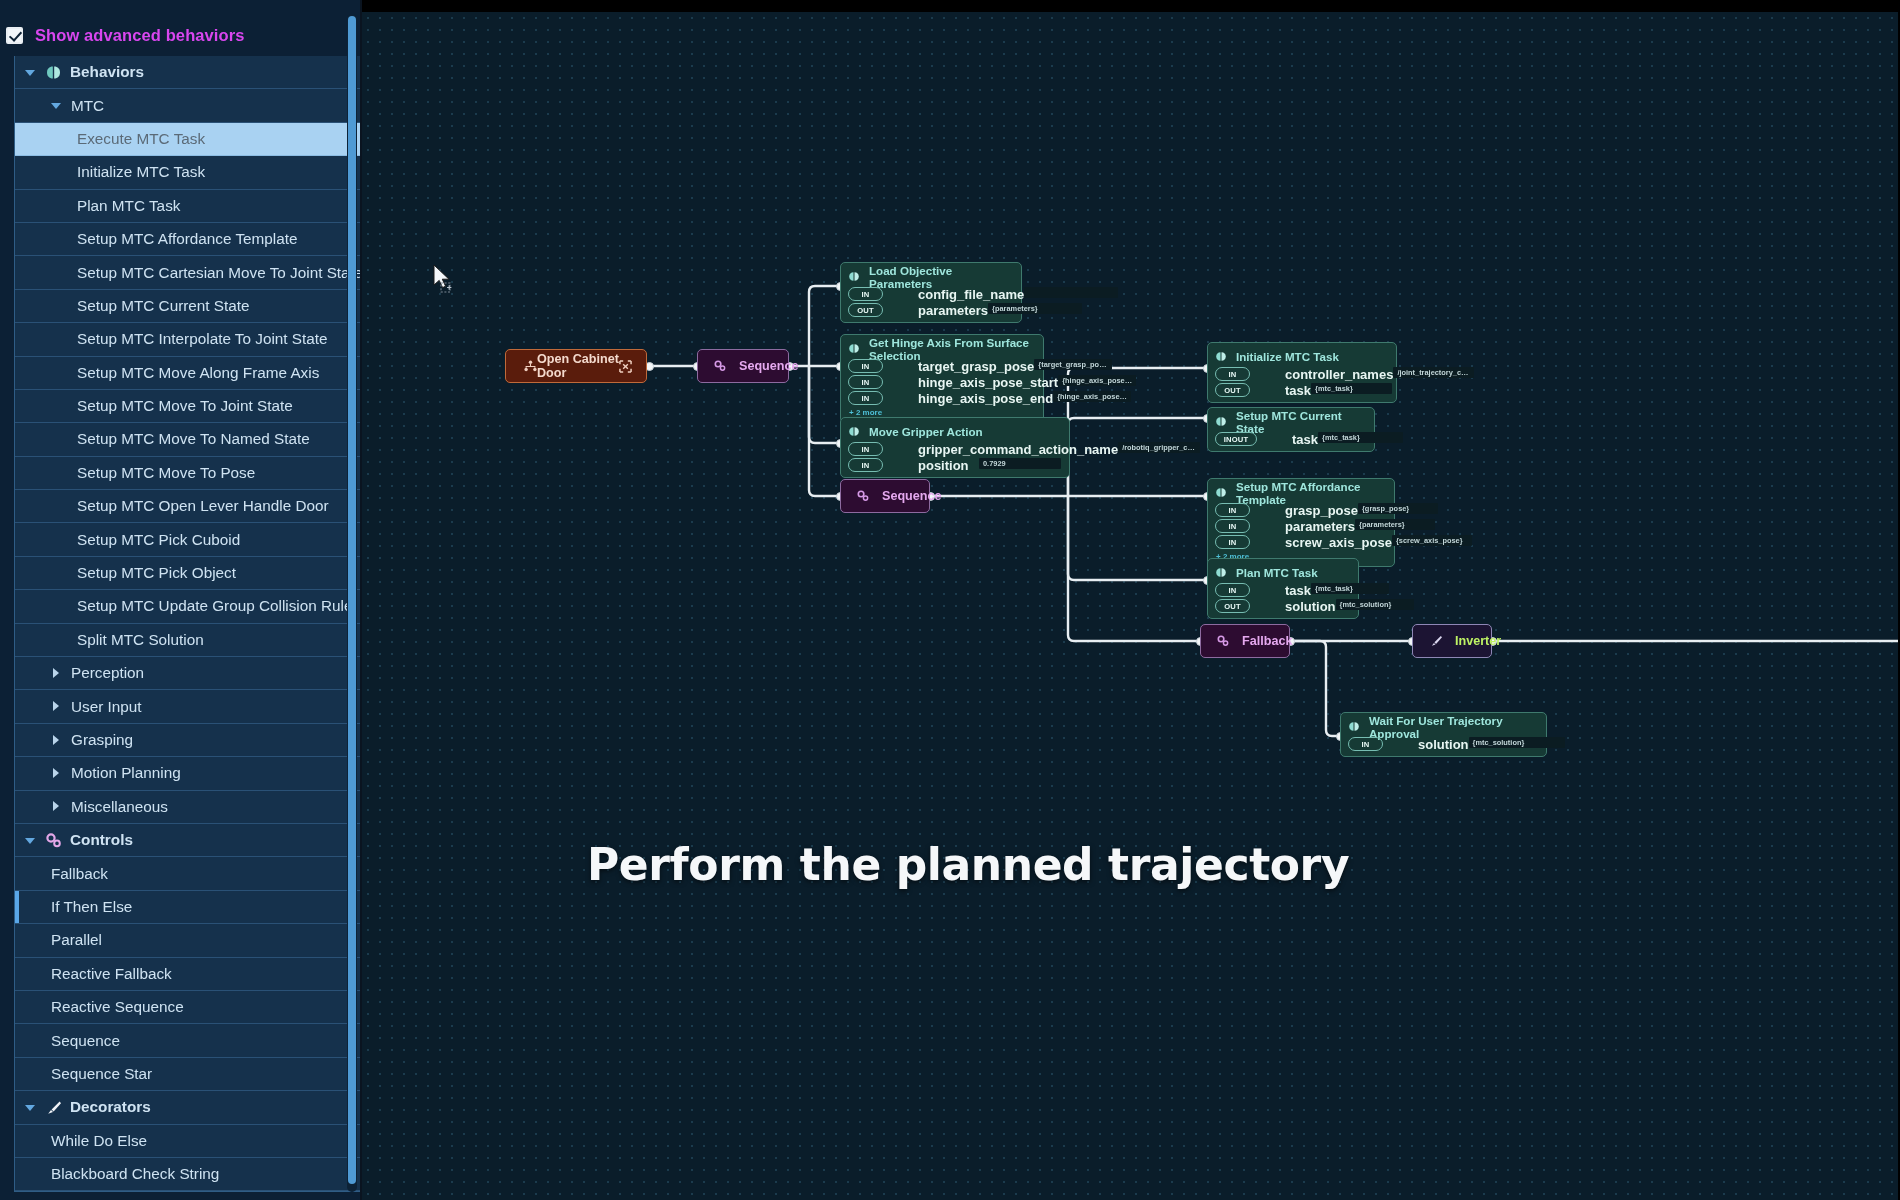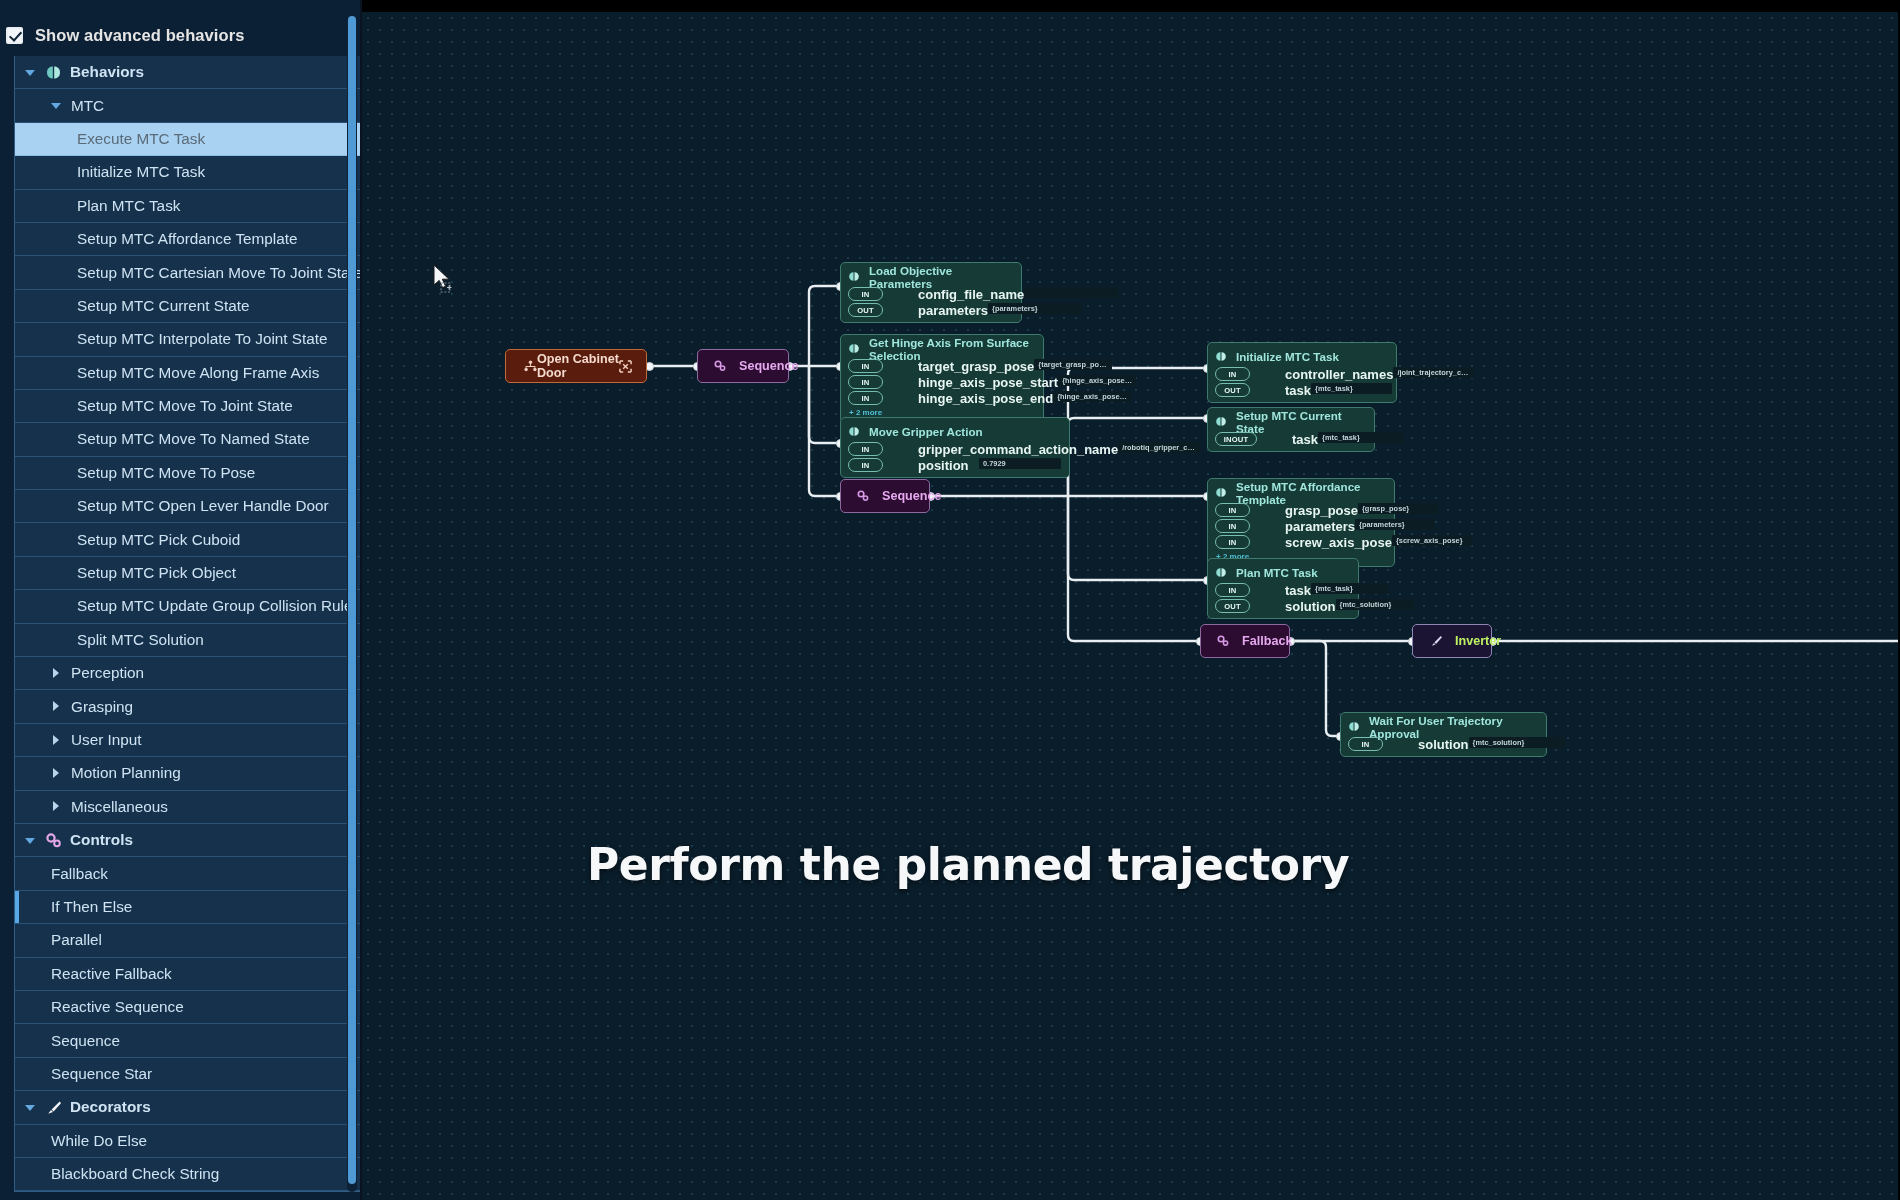--- a/index.html
+++ b/index.html
@@ -5,21 +5,21 @@
   html,body{margin:0;padding:0;background:#000;}
   body{width:1900px;height:1200px;overflow:hidden;font-family:"Liberation Sans",sans-serif;}
   #app{position:relative;width:1900px;height:1200px;background:#000;overflow:hidden;}
 
   
   #sidebar{position:absolute;left:0;top:0;width:436px;height:1200px;background:#0c2035;overflow:hidden;}
   #sidebar-inner{position:absolute;left:0;top:16px;width:408px;height:1184px;}
   .chk-row{display:flex;align-items:center;height:38px;padding-left:6px;}
   .chkbox{width:17px;height:17px;border:2px solid #e9eef3;background:#f2f6fa;border-radius:2px;position:relative;box-sizing:border-box;}
   .chkbox::after{content:"";position:absolute;left:4px;top:0px;width:5px;height:10px;border:solid #0d2135;border-width:0 2.4px 2.4px 0;transform:rotate(42deg);}
-  .chk-label{margin-left:12px;color:#e5e5e5;font-size:16.5px;font-weight:700;letter-spacing:.1px;}
+  .chk-label{margin-left:12px;color:#d946ef;font-size:16.5px;font-weight:700;letter-spacing:.1px;}
 
   .tree{margin:2px 6px 0 14px;border:1px solid #2f5d86;border-top:none;}
   .row{position:relative;height:33.4px;display:flex;align-items:center;border-bottom:1px solid #2a5176;background:#15314c;box-sizing:border-box;}
   .row .caret{width:11px;height:11px;position:relative;flex:0 0 auto;}
   .row .caret.down::before{content:"";position:absolute;left:0;top:3px;border-left:5.5px solid transparent;border-right:5.5px solid transparent;border-top:6px solid #63a8e0;}
   .row .caret.right::before{content:"";position:absolute;left:2px;top:0px;border-top:5.5px solid transparent;border-bottom:5.5px solid transparent;border-left:6px solid #b9d4ea;}
   .row .lbl{font-size:15.3px;color:#cfe3f2;white-space:nowrap;}
   .row .lbl.hdr{font-weight:700;}
   .ico{width:17px;height:15px;margin-right:8px;flex:0 0 auto;display:inline-block;}
   .row.sel{background:#a9d2f2;border-bottom:1px solid #8cbde4;}
@@ -170,27 +170,27 @@
           <div class="row">
             <span style="display: inline-block; width: 36px; flex: 0 0 auto;"></span>
             <span class="caret right"></span>
             <span style="width: 9px; flex: 0 0 auto;"></span>
             <span class="lbl">Perception</span>
           </div>
           <div class="row">
             <span style="display: inline-block; width: 36px; flex: 0 0 auto;"></span>
             <span class="caret right"></span>
             <span style="width: 9px; flex: 0 0 auto;"></span>
+            <span class="lbl">User Input</span>
+          </div>
+          <div class="row">
+            <span style="display: inline-block; width: 36px; flex: 0 0 auto;"></span>
+            <span class="caret right"></span>
+            <span style="width: 9px; flex: 0 0 auto;"></span>
             <span class="lbl">Grasping</span>
-          </div>
-          <div class="row">
-            <span style="display: inline-block; width: 36px; flex: 0 0 auto;"></span>
-            <span class="caret right"></span>
-            <span style="width: 9px; flex: 0 0 auto;"></span>
-            <span class="lbl">User Input</span>
           </div>
           <div class="row">
             <span style="display: inline-block; width: 36px; flex: 0 0 auto;"></span>
             <span class="caret right"></span>
             <span style="width: 9px; flex: 0 0 auto;"></span>
             <span class="lbl">Motion Planning</span>
           </div>
           <div class="row">
             <span style="display: inline-block; width: 36px; flex: 0 0 auto;"></span>
             <span class="caret right"></span>

